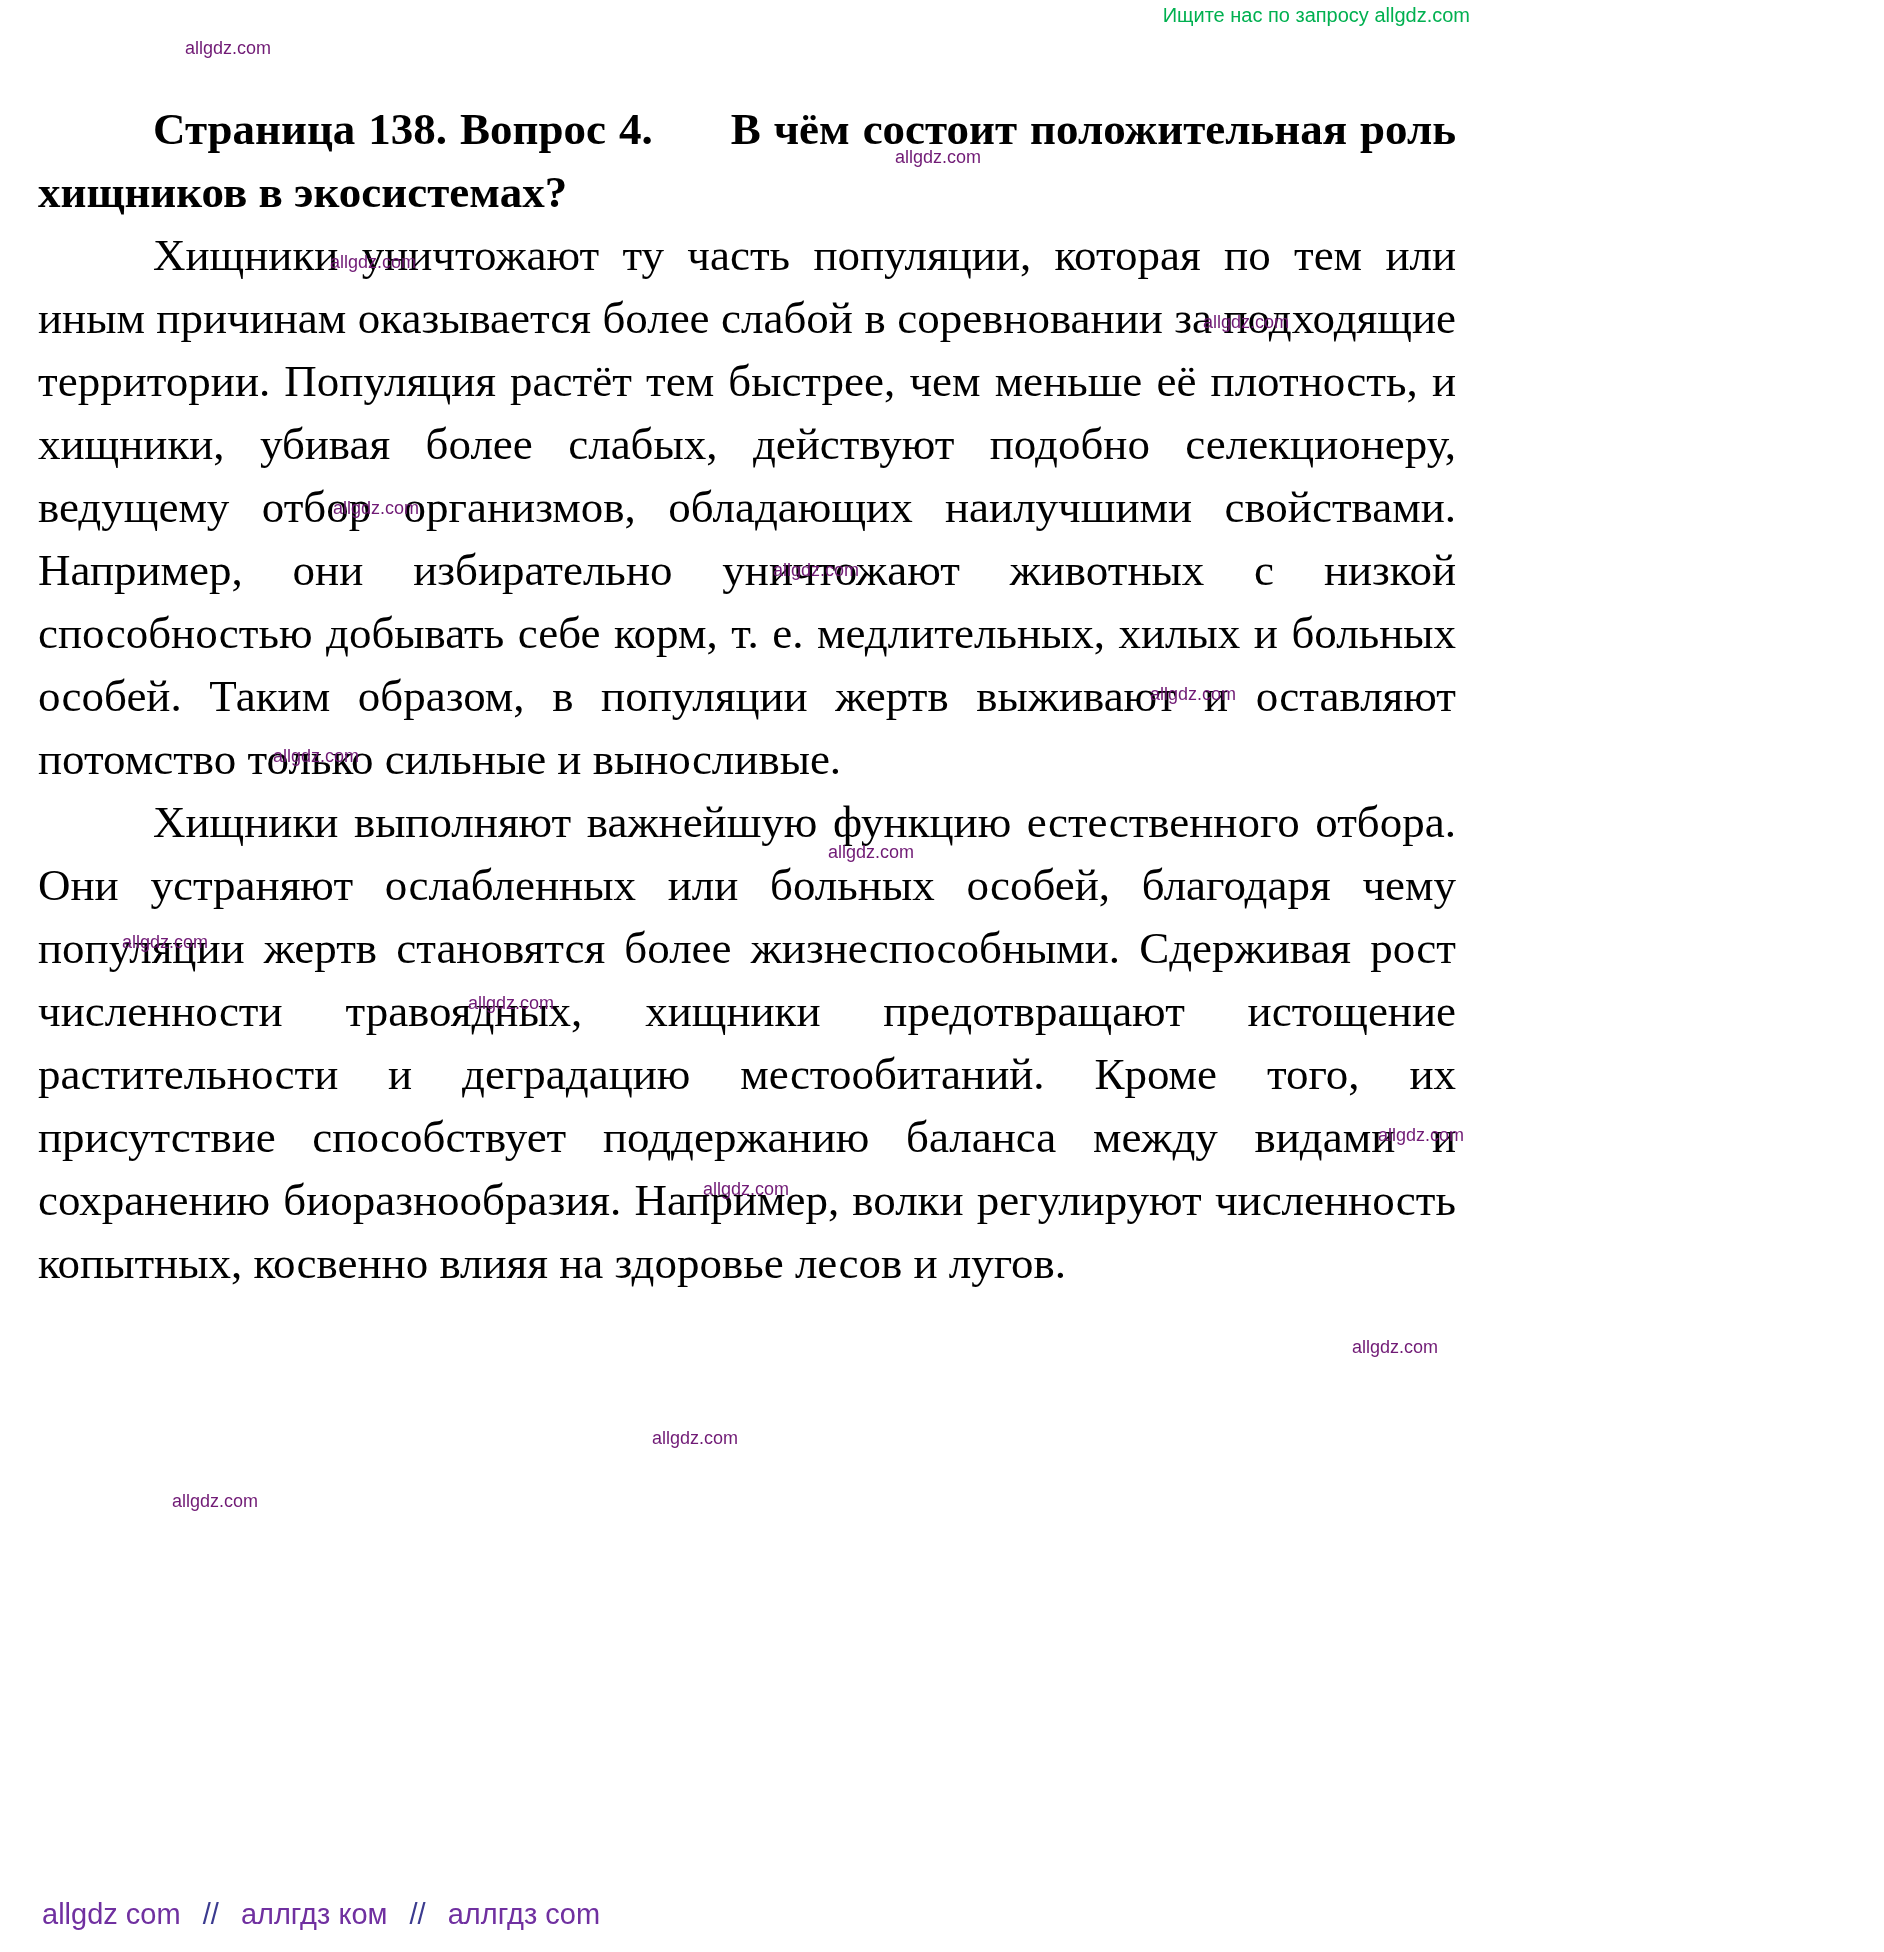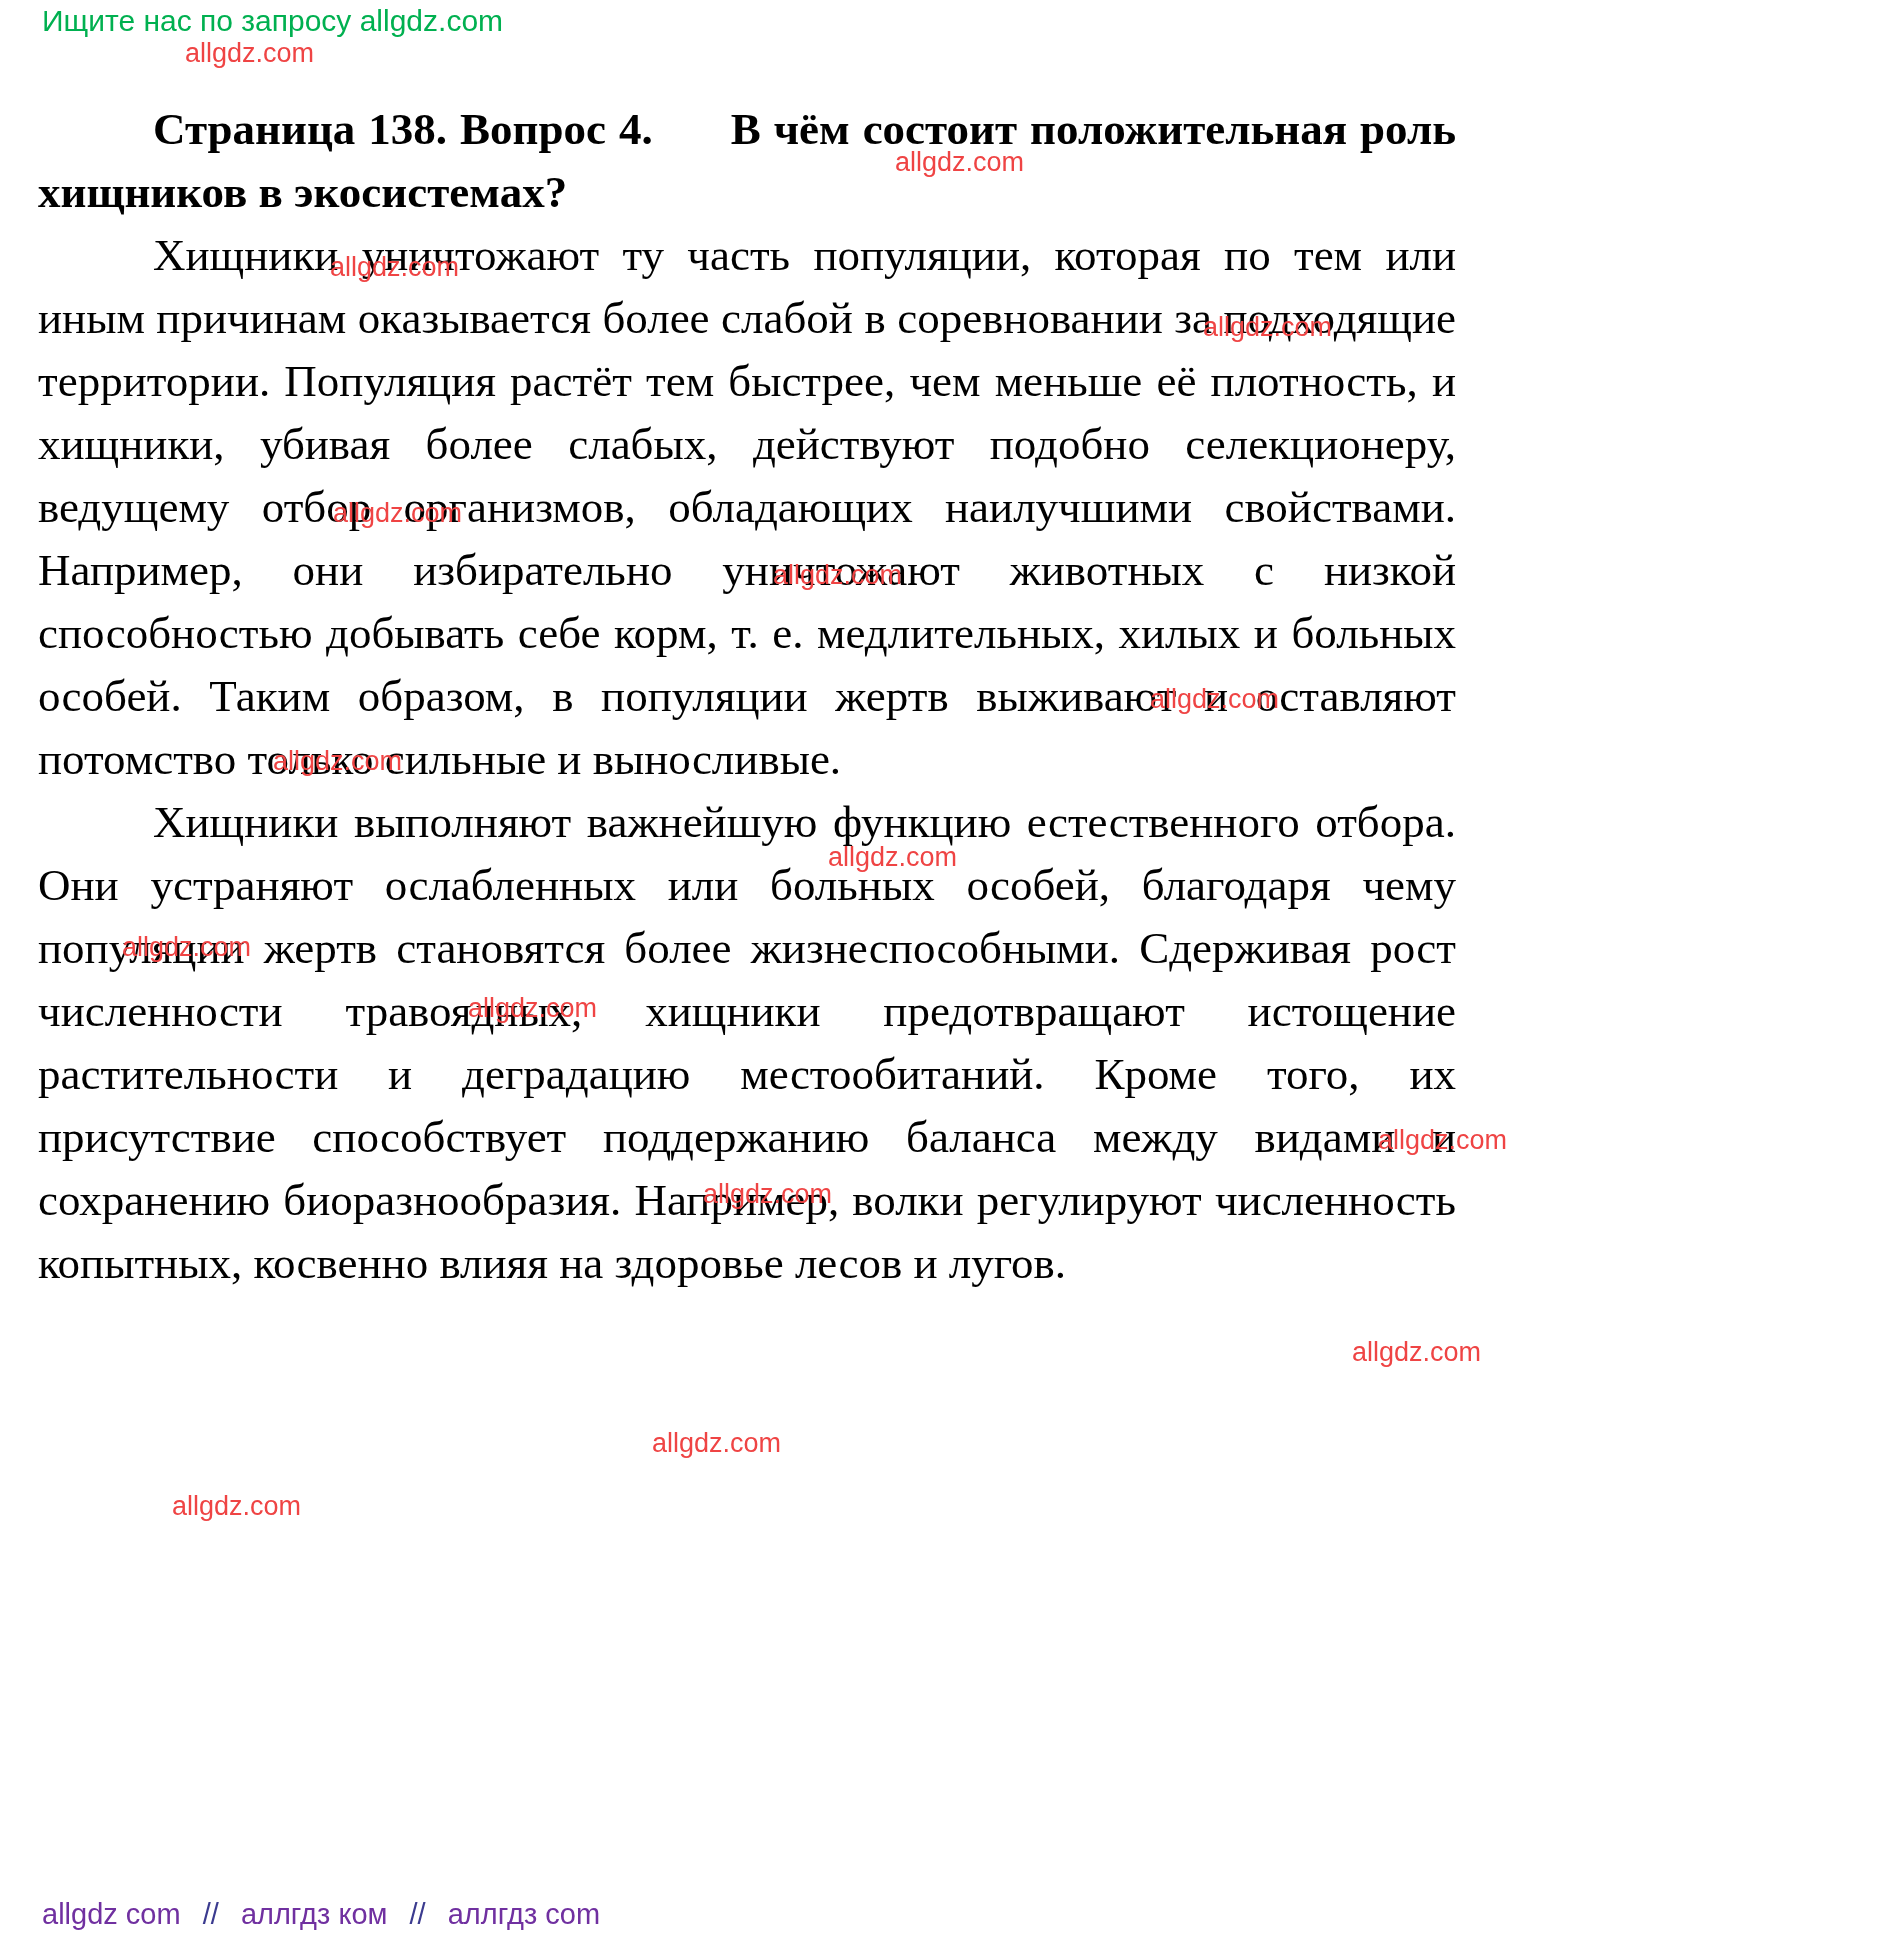--- a/index.html
+++ b/index.html
@@ -9,46 +9,46 @@
     height: 1952px;
     background: #ffffff;
     position: relative;
     overflow: hidden;
     font-family: "Liberation Serif", serif;
     color: #000000;
   }
   .green-header {
     position: absolute;
     top: 4px;
-    left: 42px;
+    left: 52px;
     width: 1418px;
-    text-align: left;
+    text-align: right;
     font-family: "Liberation Sans", sans-serif;
-    font-size: 30px;
+    font-size: 20px;
     color: #00b050;
   }
   .content {
     position: absolute;
     top: 98px;
     left: 38px;
     width: 1418px;
     font-size: 45px;
     line-height: 63px;
     text-align: justify;
   }
   .content p { margin: 0; text-indent: 115px; }
   .title { font-weight: 700; }
   .heading { font-weight: 700; }
   .heading1 { margin-top: 6px !important; }
   .heading2 { margin-top: 34px !important; }
   .wm {
     position: absolute;
     font-family: "Liberation Sans", sans-serif;
-    font-size: 27px;
-    color: #ef4444;
+    font-size: 18px;
+    color: #701a75;
     white-space: nowrap;
   }
   .footer {
     position: absolute;
     top: 1898px;
     left: 42px;
     width: 1418px;
     text-align: left;
     font-family: "Liberation Sans", sans-serif;
     font-size: 29px;

